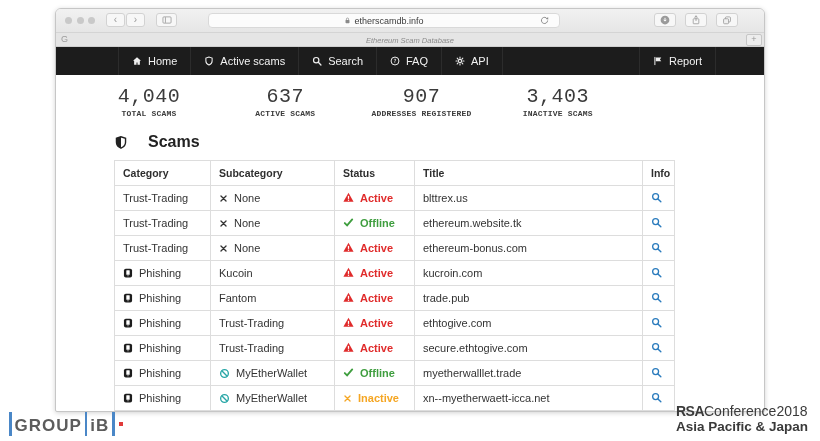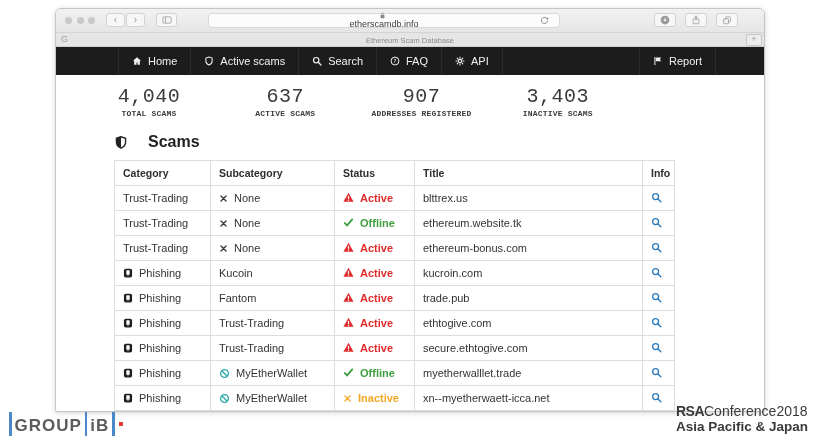--- a/index.html
+++ b/index.html
@@ -21,28 +21,28 @@
   .chrome-btn{
     position:absolute;top:4px;height:14px;border:1px solid #d2d2d2;border-radius:3px;
     background:#f7f7f7;color:#9a9a9a;display:flex;align-items:center;justify-content:center;
     font-size:10px;line-height:1;box-sizing:border-box;
   }
   .chrome-btn .icn{width:10px;height:10px;margin:0;}
   .urlbar{
     position:absolute;left:152px;top:4px;width:352px;height:15px;box-sizing:border-box;
     background:#fcfcfc;border:1px solid #d9d9d9;border-radius:4px;
     display:flex;align-items:center;justify-content:center;
-    font-size:9px;color:#3d3d3d;flex-direction:column;
+    font-size:9px;color:#3d3d3d;
   }
   .urlbar .lock{width:7px;height:7px;margin-right:3px;color:#8a8a8a;display:inline-flex;}
   .urlbar .reload{position:absolute;right:4px;width:9px;height:9px;color:#8a8a8a;display:inline-flex;}
   .tabbar{height:13px;background:#e5e5e5;border-bottom:1px solid #cfcfcf;position:relative;
     font-size:7.5px;color:#8b8b8b;}
   .fav-g{position:absolute;left:5px;top:1px;font-size:9px;color:#9c9c9c;}
-  .tab-title{position:absolute;left:0;right:0;top:3px;text-align:center;}
+  .tab-title{position:absolute;left:0;right:0;top:3px;text-align:center;font-style:italic;}
   .newtab{position:absolute;right:2px;top:1px;width:14px;height:10px;border:1px solid #c6c6c6;
     border-radius:2px;background:#ededed;color:#999;font-size:9px;line-height:9px;text-align:center;}
   
   .navbar{height:28px;background:var(--c-navbar-bg,#1c1c1c);display:flex;align-items:stretch;
     padding:0 48px 0 62px;box-sizing:border-box;}
   .nav-item{display:flex;align-items:center;gap:6px;padding:0 13px;color:#f2f2f2;font-size:11px;
     border-right:1px solid #2c2c2c;cursor:pointer;white-space:nowrap;}
   .nav-item:first-child{border-left:1px solid #2c2c2c;}
   .nav-spacer{flex:1;}
   .nav-item .icn{width:10px;height:10px;margin:0;color:#eee;}

